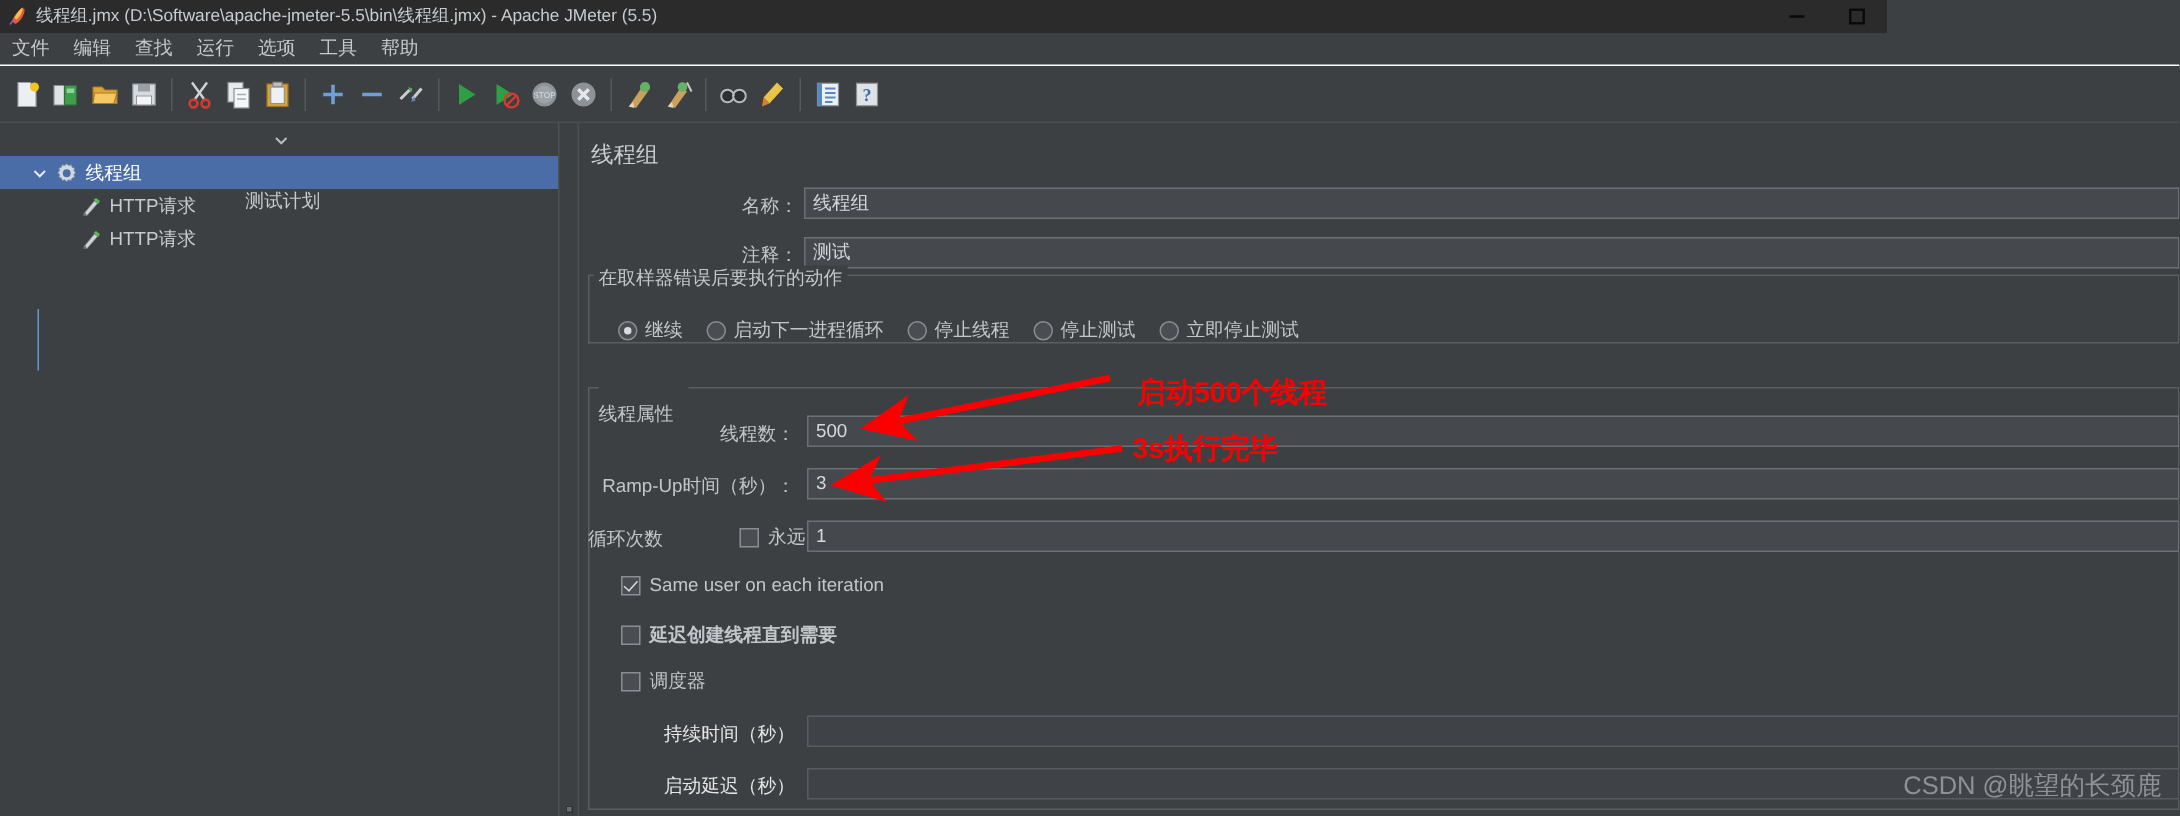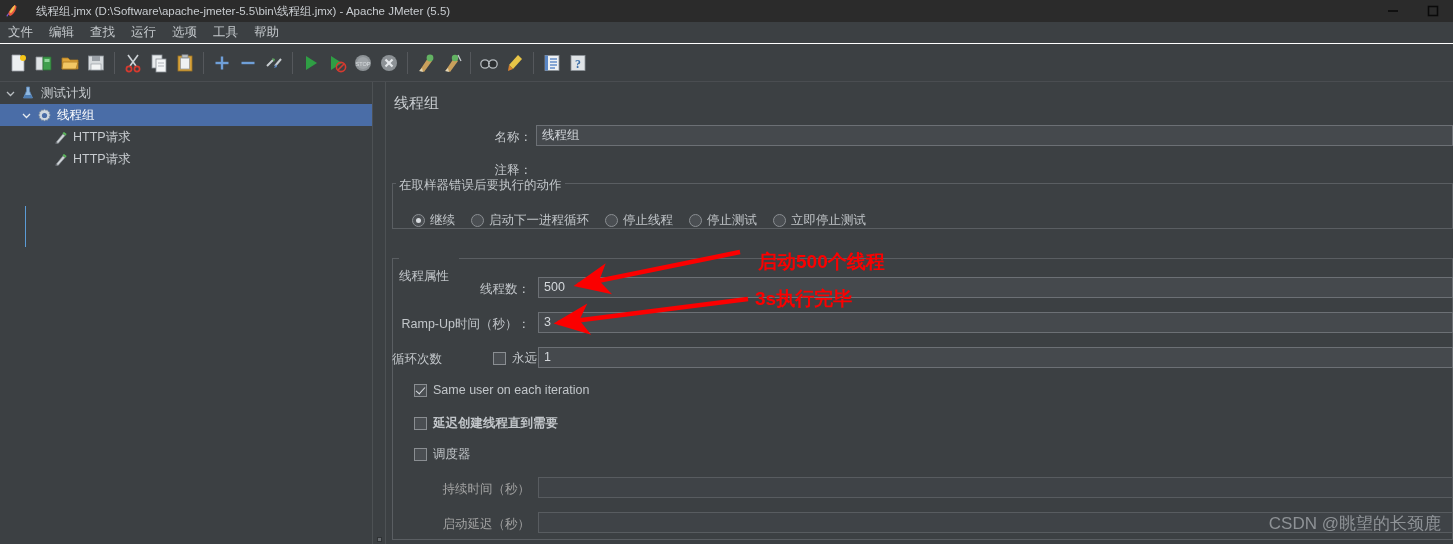--- a/index.html
+++ b/index.html
@@ -19,25 +19,24 @@
     position: relative;
     width: 1453px;
     height: 544px;
     background: #3c4043;
   }
 
   
   .titlebar {
     position: absolute;
     left: 0; top: 0;
-    width: 1453px; height: 22px;
+    width: 1258px; height: 22px;
     background: #2b2b2b;
     display: flex;
     align-items: center;
-    gap: 12px;
   }
   .title-icon {
     width: 22px; height: 22px;
     display: flex; align-items: center; justify-content: center;
     flex: none;
   }
   .title-text {
     font-size: 11.5px;
     color: #c8ccd0;
     white-space: nowrap;
@@ -178,21 +177,21 @@
     white-space: nowrap;
   }
 
   .field-label {
     position: absolute;
     font-size: 12.5px;
     color: #c2c6ca;
     text-align: right;
     white-space: nowrap;
   }
-  .field-label.disabled { color: #a3a3a3; }
+  .field-label.disabled { color: #e5e5e5; }
 
   .text-input {
     position: absolute;
     background: #45494d;
     border: 1px solid #6c7075;
     box-sizing: border-box;
     height: 21px;
     font-size: 12.5px;
     color: #d4d8dc;
     padding-left: 5px;
@@ -504,21 +503,21 @@
     </span>
     <span class="tb-btn">
       <svg width="20" height="20" viewBox="0 0 20 20">
         <rect x="3" y="2.5" width="14" height="15" fill="#dfe3e6" stroke="#8b9197" stroke-width="0.8"></rect>
         <text x="10" y="14.5" font-size="12" fill="#3b6ea8" text-anchor="middle" font-family="Liberation Serif, serif" font-weight="bold">?</text>
       </svg>
     </span>
   </div>
 
   <div class="tree-panel">
-    <div class="tree-row" style="padding-left:2px;">
+    <div class="tree-row" style="padding-left:2px;flex-direction:column;">
       <span class="twisty">
         <svg width="9" height="9" viewBox="0 0 9 9">
             <path d="M1 3 L4.5 6.5 L8 3" fill="none" stroke="#b9bec2" stroke-width="1.3"></path>
           </svg>
       </span>
       <span class="tnode-icon">
         <svg width="14" height="14" viewBox="0 0 14 14">
           <path d="M5.5 1 h3 v4 l3 7 h-9 l3 -7 Z" fill="#8fb8e0" stroke="#5d87b5" stroke-width="0.8"></path>
           <path d="M4 9 h6 l1.5 3 h-9 Z" fill="#4f7fb5"></path>
         </svg>
@@ -573,20 +572,21 @@
   </div>
 
   <div class="right-panel">
 
     <div class="panel-title">线程组</div>
 
     <div class="field-label" style="left:6px; top:47px; width:140px;">名称：</div>
     <div class="text-input" style="left:150px; top:43px; width:917px;">线程组</div>
 
     <div class="field-label" style="left:6px; top:80px; width:140px;">注释：</div>
+    <div class="text-input" style="left:150px; top:76px; width:917px;">测试</div>
 
     <div class="group-box" style="left:6px; top:101px; width:1061px; height:46px;">
       <div class="group-top-left" style="left:0; width:6px;"></div>
       <div class="group-top-right" style="left:132px; right:0;"></div>
     </div>
     <div class="group-title" style="left:10px; top:95px;font-family:Liberation Mono, monospace;">在取样器错误后要执行的动作</div>
 
     <div class="radio-row" style="left:26px; top:130px;">
       <span class="radio-item">
         <span class="radio-mark checked"></span>

